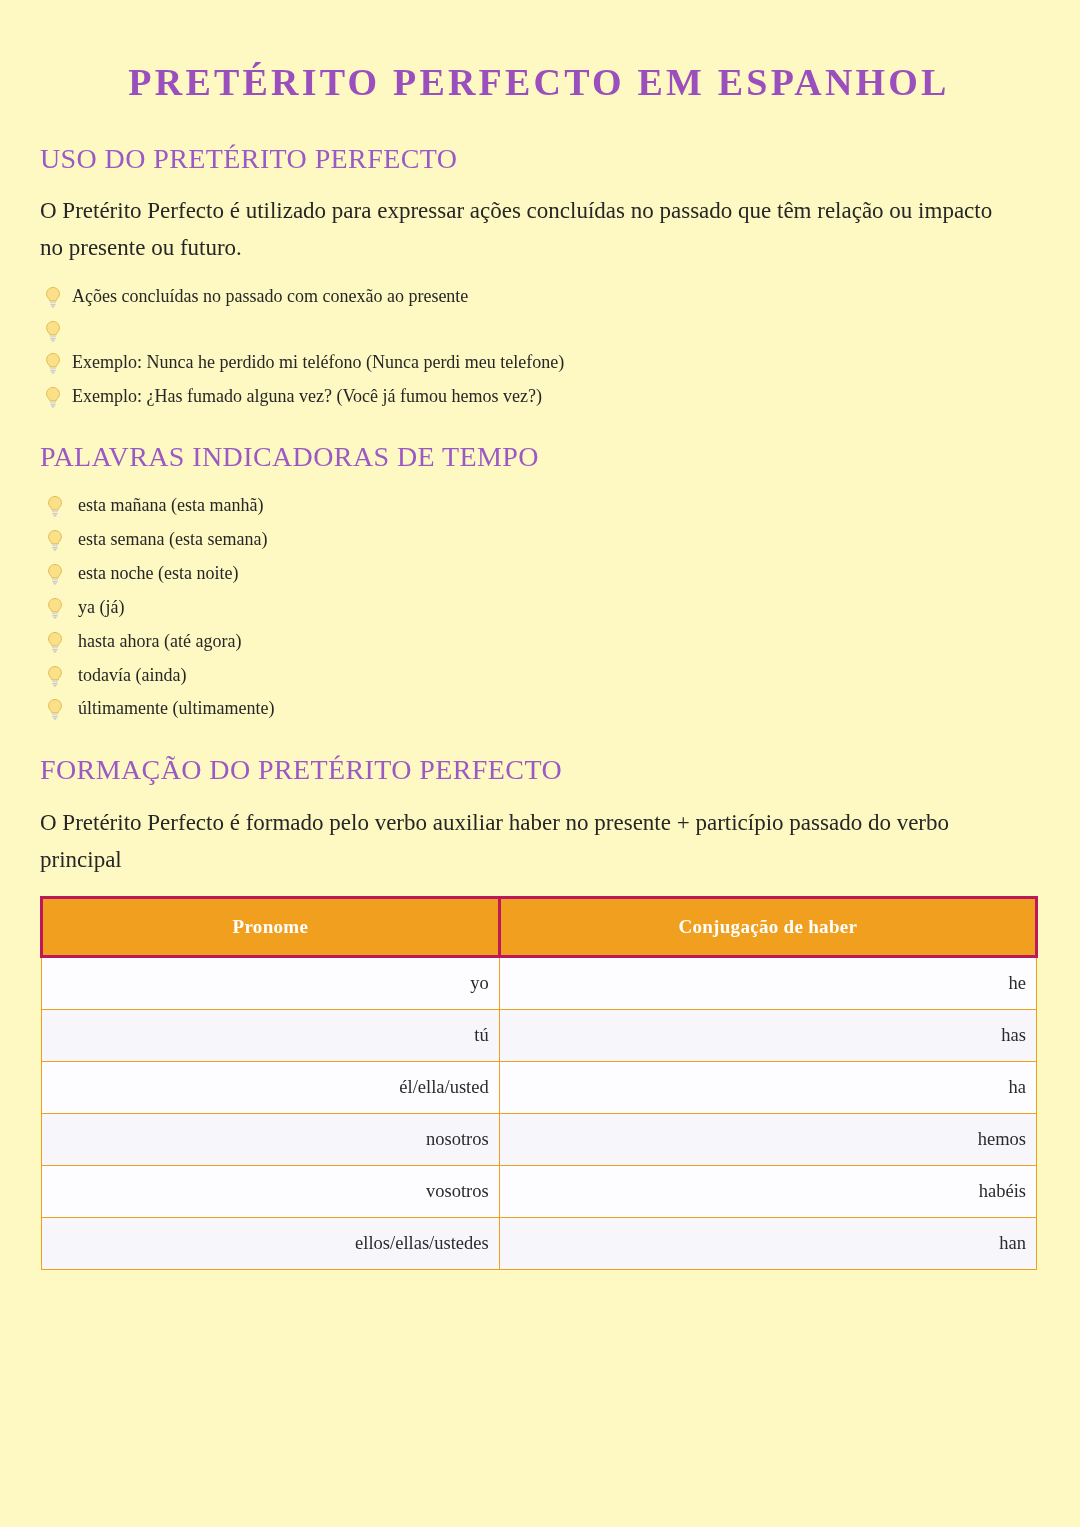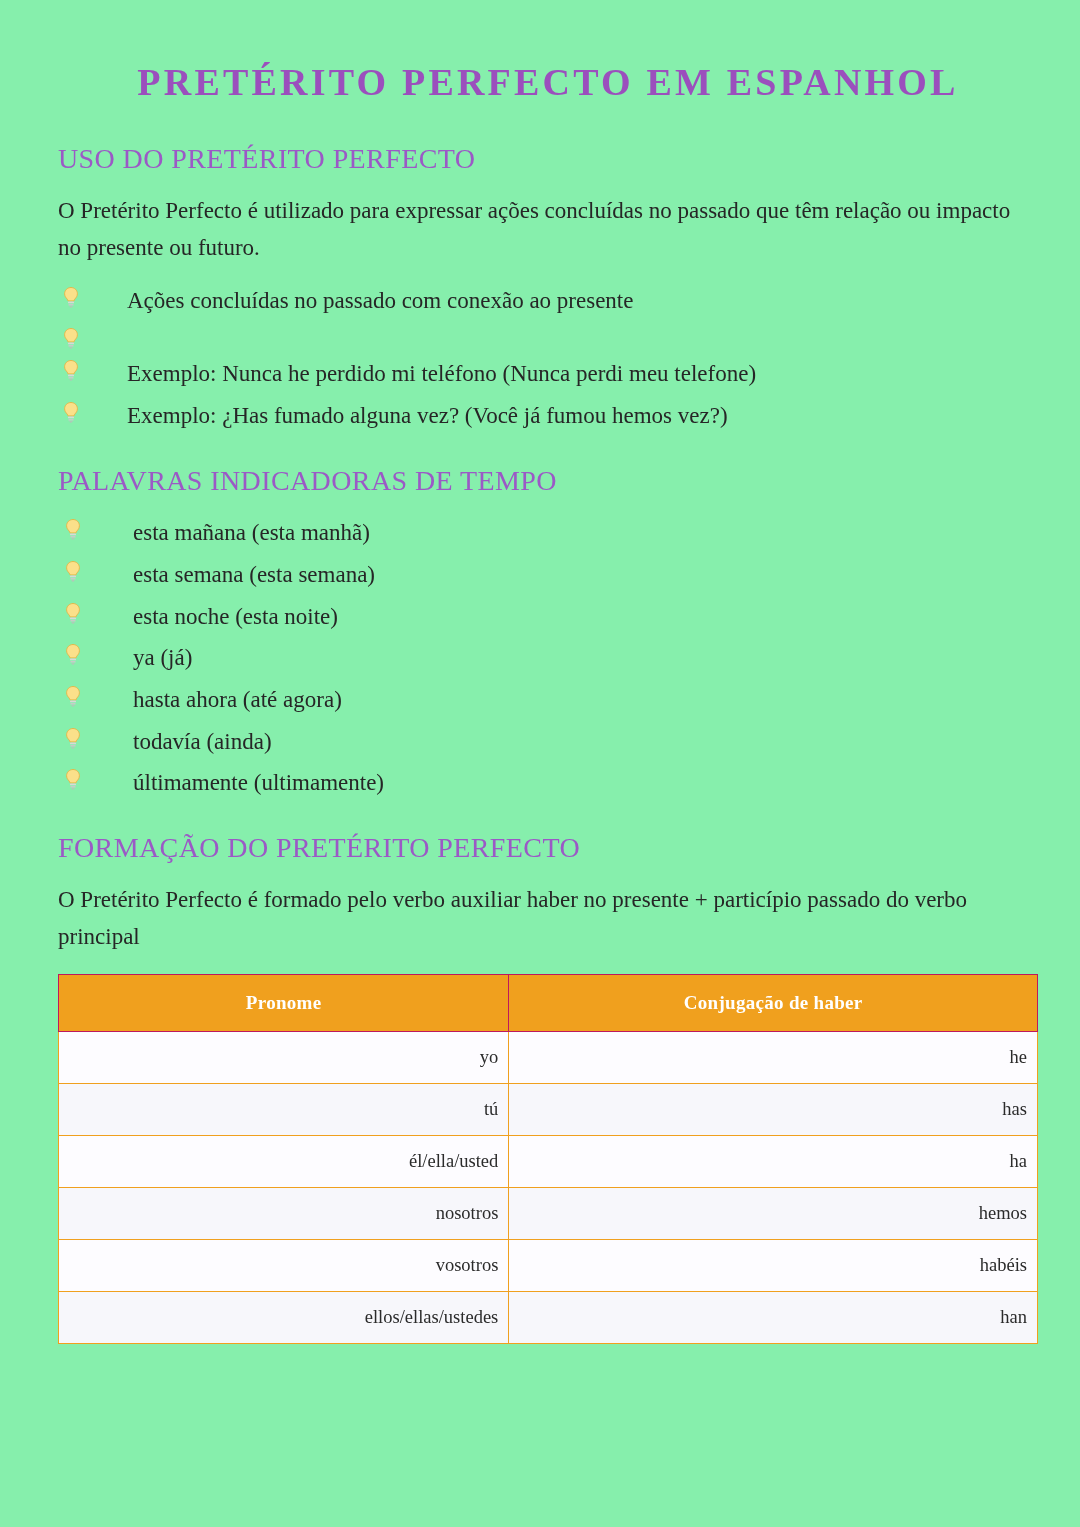--- a/index.html
+++ b/index.html
@@ -12,22 +12,22 @@
     min-height: 1527px;
     background: #f7e9f7;
     font-family: "Liberation Serif", serif;
     color: #2c2c2c;
     -webkit-font-smoothing: antialiased;
   }
   .page {
     width: 1080px;
     min-height: 1527px;
     box-sizing: border-box;
-    padding: 52px 42px 40px 58px;
-    background: #86efac;
+    padding: 52px 42px 40px 40px;
+    background: #fef9c3;
   }
   .doc-title {
     text-align: center;
     color: #9b4fbd;
     font-size: 38px;
     font-weight: bold;
     letter-spacing: 3.2px;
     margin: 8px 0 36px 0;
     line-height: 1.2;
   }
@@ -61,44 +61,43 @@
   }
   .bulb {
     flex: 0 0 auto;
     width: 26px;
     height: 26px;
     margin-right: 6px;
     position: relative;
     top: 1px;
   }
   .bullet-text {
-    font-size: 23px;
+    font-size: 18px;
     line-height: 1.55;
     color: #262626;
-    margin-left: 37px;
   }
   .list-indent {
     padding-left: 2px;
   }
   .list-indent .bullet-text {
     padding-left: 4px;
   }
   table.conj-table {
     width: 100%;
     border-collapse: collapse;
     margin-top: 18px;
     font-size: 18.5px;
   }
   table.conj-table th {
     background: #f0a01e;
     color: #ffffff;
     font-weight: bold;
     font-size: 19px;
     padding: 17px 10px;
-    border: 1px solid #be185d;
+    border: 3px solid #be185d;
     text-align: center;
     letter-spacing: 0.3px;
   }
   table.conj-table td {
     border: 1px solid #f0a01e;
     padding: 15px 10px;
     text-align: right;
     color: #2b2b2b;
     background: #fdfcff;
   }

